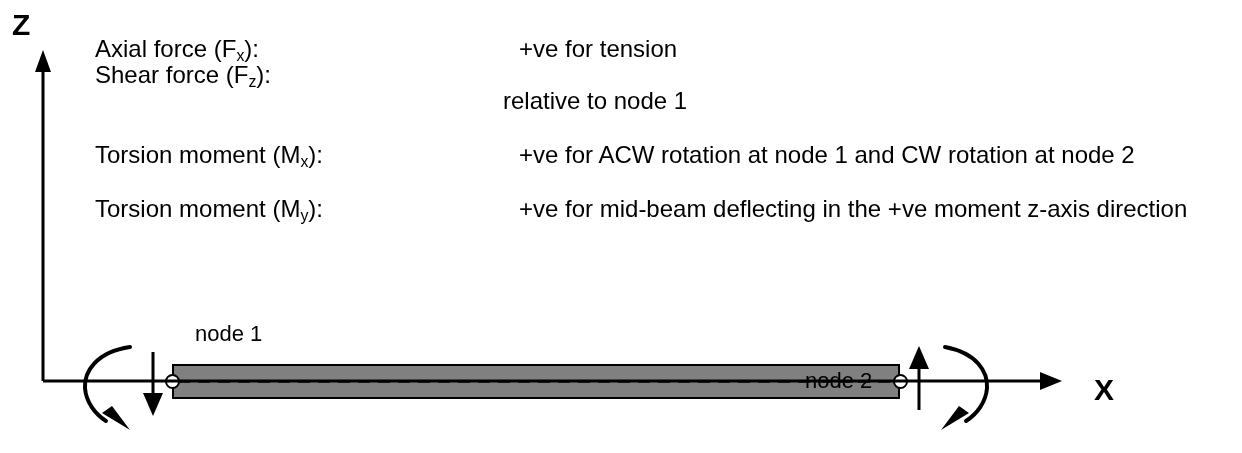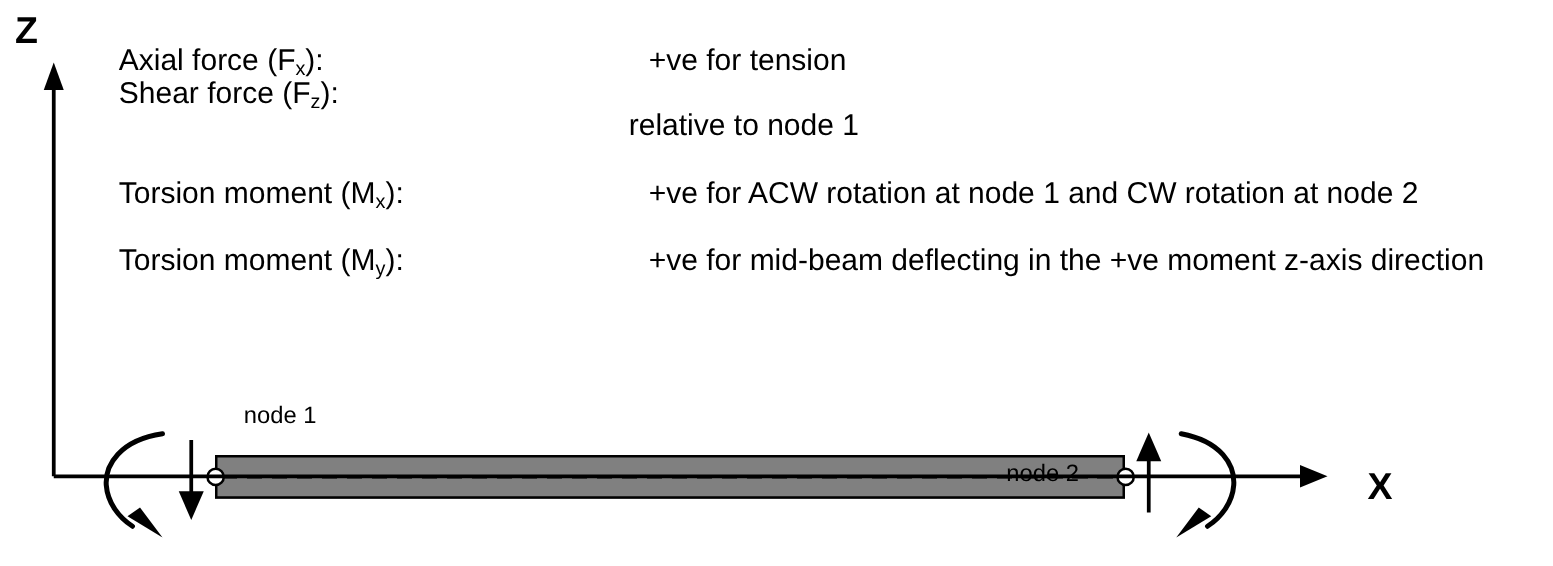--- a/index.html
+++ b/index.html
@@ -93,21 +93,21 @@
     background: #ffffff;
     border: 2px solid #000000;
     box-sizing: border-box;
   }
   #node1-dot { left: 165px; top: 374px; }
   #node2-dot { left: 893px; top: 374px; }
 
   .node-text {
     position: absolute;
     font-family: "Liberation Sans", sans-serif;
-    font-size: 19px;
+    font-size: 22px;
     line-height: 1;
     color: #000;
   }
   #node1-label { left: 195px; top: 323px; }
   #node2-label { left: 805px; top: 323px; margin-top: 47px; }
 
   svg.overlay {
     position: absolute;
     left: 0;
     top: 0;

